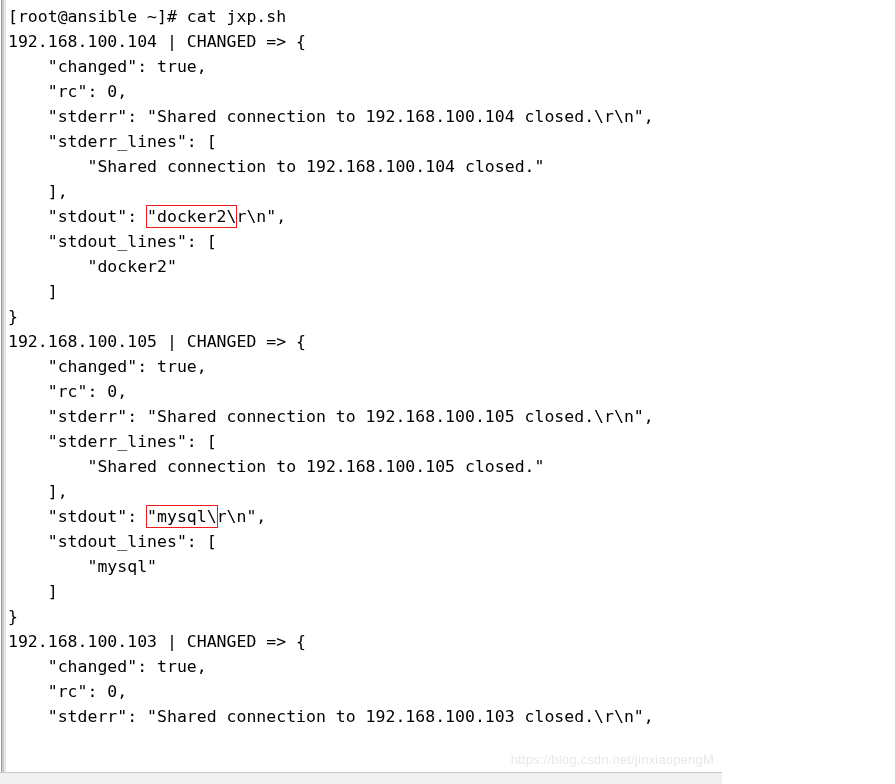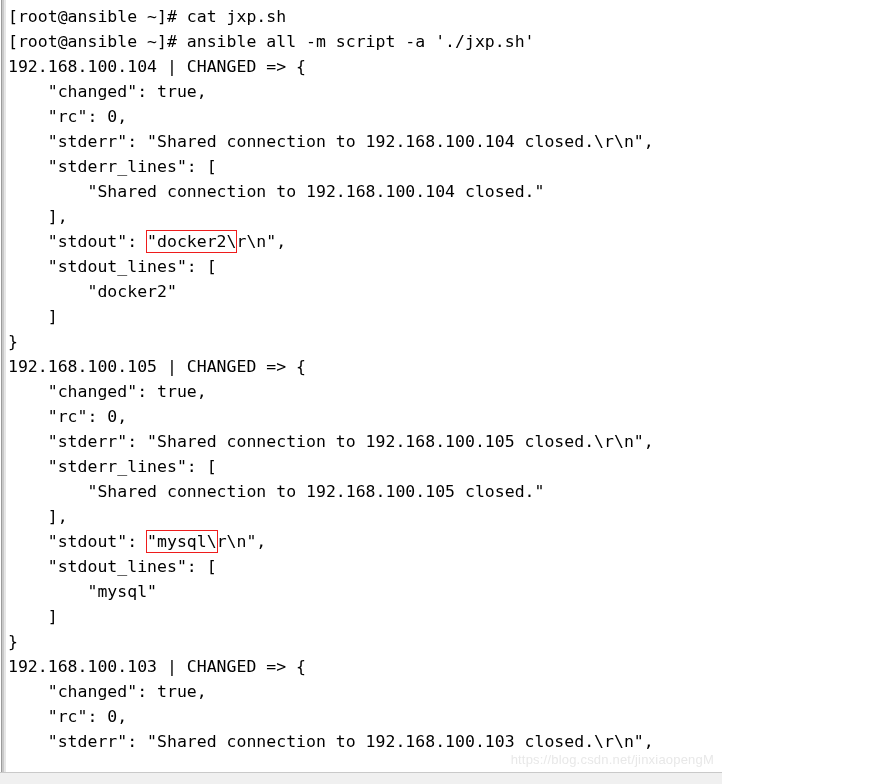--- a/index.html
+++ b/index.html
@@ -78,21 +78,20 @@
 </style>
 </head>
 <body>
 
 <div id="screen">
 
   <div id="left-rail"></div>
 
   <div id="term">
       <div class="line"><span class="c-prompt">[root@ansible ~]# cat jxp.sh</span></div>
-      <div class="line"><span class="c-prompt">[root@ansible ~]# ansible all -m script -a './jxp.sh'</span></div>
       <div class="line"><span class="c-out">192.168.100.104 | CHANGED =&gt; {</span></div>
       <div class="line"><span class="c-out">    "changed": true,</span></div>
       <div class="line"><span class="c-out">    "rc": 0,</span></div>
       <div class="line"><span class="c-out">    "stderr": "Shared connection to 192.168.100.104 closed.\r\n",</span></div>
       <div class="line"><span class="c-out">    "stderr_lines": [</span></div>
       <div class="line"><span class="c-out">        "Shared connection to 192.168.100.104 closed."</span></div>
       <div class="line"><span class="c-out">    ],</span></div>
       <div class="line"><span class="c-out">    "stdout": </span><span class="c-out hl">"docker2\</span><span class="c-out">r\n",</span></div>
       <div class="line"><span class="c-out">    "stdout_lines": [</span></div>
       <div class="line"><span class="c-out">        "docker2"</span></div>

